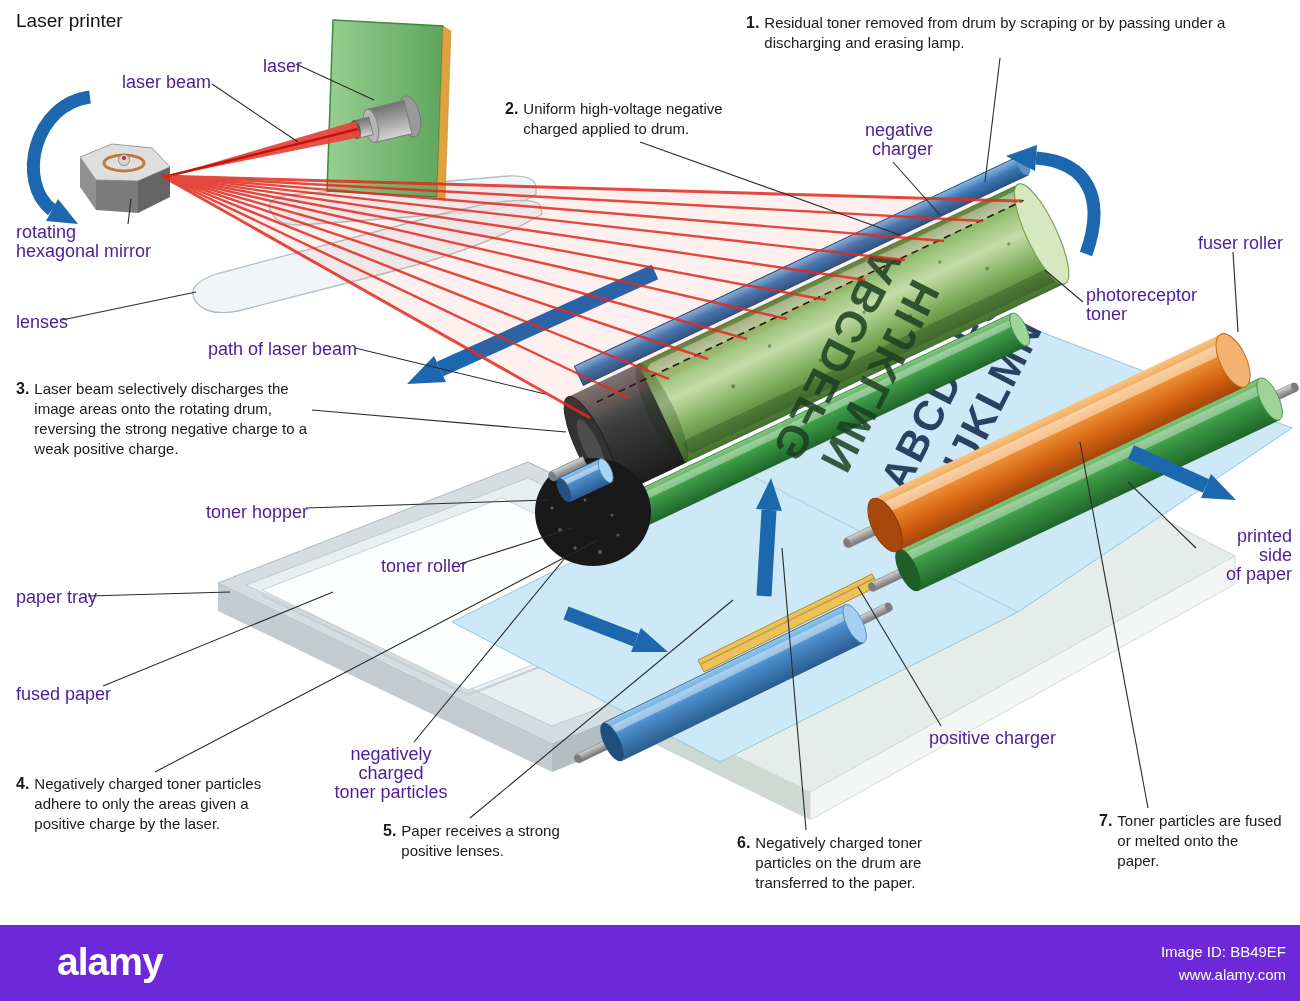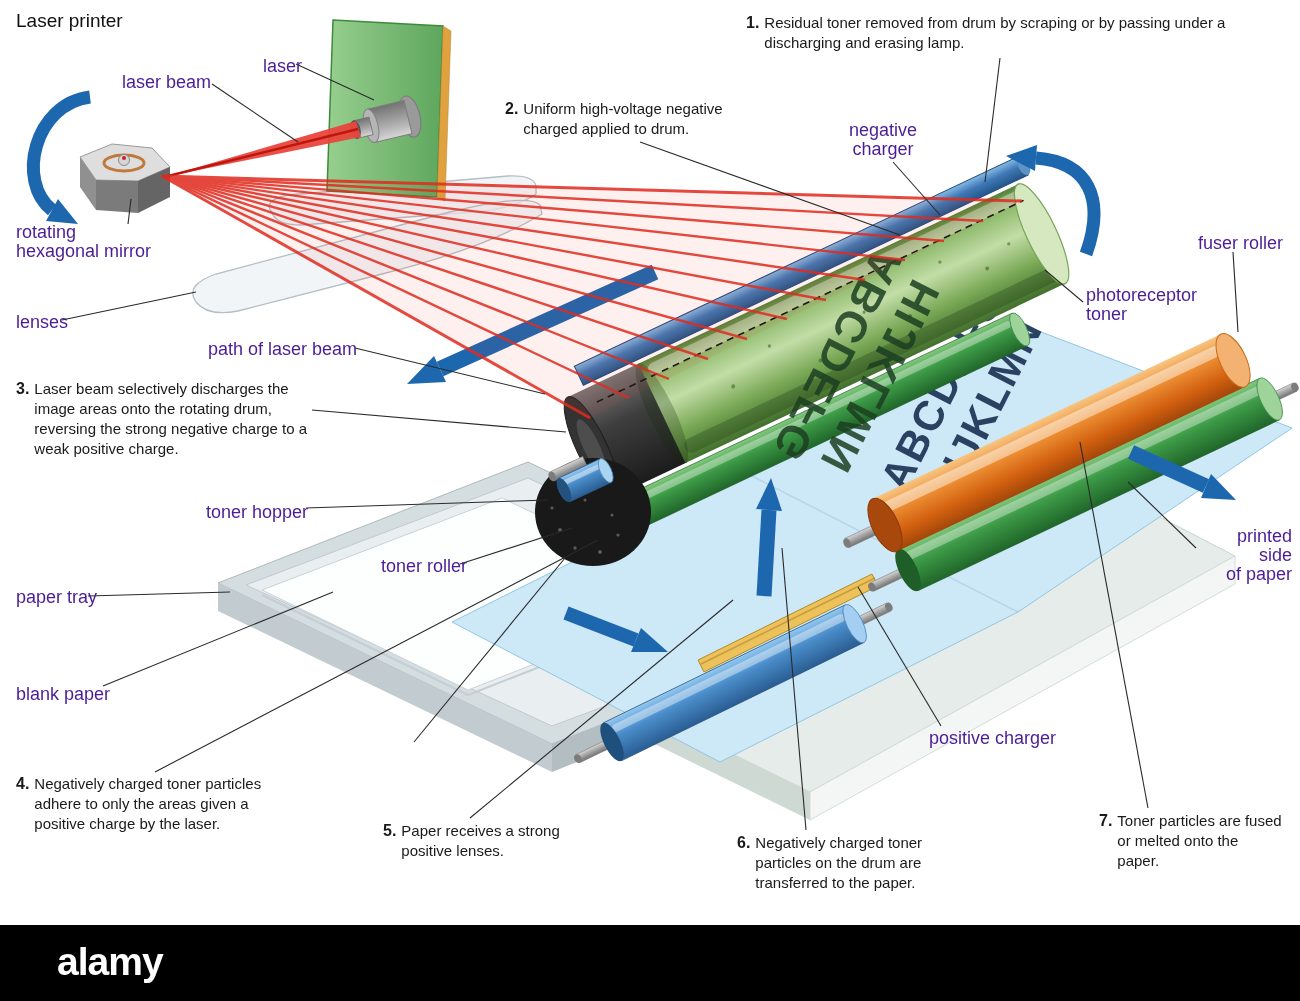--- a/index.html
+++ b/index.html
@@ -4,21 +4,21 @@
 <style>
   html,body{margin:0;padding:0;background:#888;}
   .stage{position:relative;width:1300px;height:1001px;background:#ffffff;overflow:hidden;
          font-family:"Liberation Sans",sans-serif;}
   .artsvg{position:absolute;left:0;top:0;}
   .title{position:absolute;left:16px;top:10px;font-size:19px;font-weight:400;color:#111;}
   .lbl{position:absolute;font-size:18px;color:#4c1d95;line-height:19px;white-space:pre-line;}
   .lbl.center{text-align:center;}
   .step{position:absolute;font-size:15px;color:#1a1a1a;line-height:20px;display:flex;gap:5px;}
   .step .num{font-weight:700;font-size:16px;flex:0 0 auto;}
-  .footer{position:absolute;left:0;top:925px;width:1300px;height:76px;background:#000000;}
+  .footer{position:absolute;left:0;top:925px;width:1300px;height:76px;background:#6d28d9;}
   .logo{position:absolute;left:57px;top:15px;font-size:39px;font-weight:700;color:#fff;
         letter-spacing:-1px;}
   .credit{position:absolute;right:14px;top:15px;text-align:right;color:#fff;font-size:15px;line-height:23px;}
 </style>
 </head>
 <body>
 
 <div class="stage">
 
 <svg class="artsvg" width="1300" height="925" viewBox="0 0 1300 925" xmlns="http://www.w3.org/2000/svg">
@@ -297,29 +297,31 @@
 </svg>
 
 <div class="title">Laser printer</div>
 
 <div class="lbl" style="left:122px;top:73px;">laser beam</div>
 <div class="lbl" style="left:263px;top:57px;">laser</div>
 <div class="lbl" style="left:16px;top:223px;">rotating
 hexagonal mirror</div>
 <div class="lbl" style="left:16px;top:313px;">lenses</div>
 <div class="lbl" style="left:208px;top:340px;">path of laser beam</div>
-<div class="lbl center" style="left:833px;top:121px;width:100px;">negative
+<div class="lbl center" style="left:833px;top:121px;width:100px;text-align:right;">negative
 charger</div>
 <div class="lbl" style="left:1198px;top:234px;">fuser roller</div>
 <div class="lbl" style="left:1086px;top:286px;width:120px;">photoreceptor
 toner</div>
 <div class="lbl" style="left:206px;top:503px;">toner hopper</div>
 <div class="lbl" style="left:381px;top:557px;">toner roller</div>
 <div class="lbl" style="left:16px;top:588px;">paper tray</div>
-<div class="lbl" style="left:16px;top:685px;">blank paper</div>
+<div class="lbl" style="left:16px;top:685px;">fused paper</div>
+<div class="lbl center" style="left:316px;top:745px;width:150px;">negatively charged
+toner particles</div>
 <div class="lbl" style="left:889px;top:729px;margin-left:40px;">positive charger</div>
 <div class="lbl center" style="left:1200px;top:527px;width:92px;text-align:right;">printed side
 of paper</div>
 
 <div class="step" style="left:746px;top:13px;width:492px;">
   <span class="num">1.</span>
   <span>Residual toner removed from drum by scraping or by passing under a discharging and erasing lamp.</span>
 </div>
 <div class="step" style="left:505px;top:99px;width:258px;">
   <span class="num">2.</span>
@@ -341,15 +343,19 @@
   <span class="num">6.</span>
   <span>Negatively charged toner particles on the drum are transferred to the paper.</span>
 </div>
 <div class="step" style="left:1099px;top:811px;width:185px;">
   <span class="num">7.</span>
   <span>Toner particles are fused or melted onto the paper.</span>
 </div>
 
 <div class="footer">
   <div class="logo">alamy</div>
+  <div class="credit">
+    <div>Image ID: BB49EF</div>
+    <div>www.alamy.com</div>
+  </div>
 </div>
 
 </div>
 
 </body></html>

